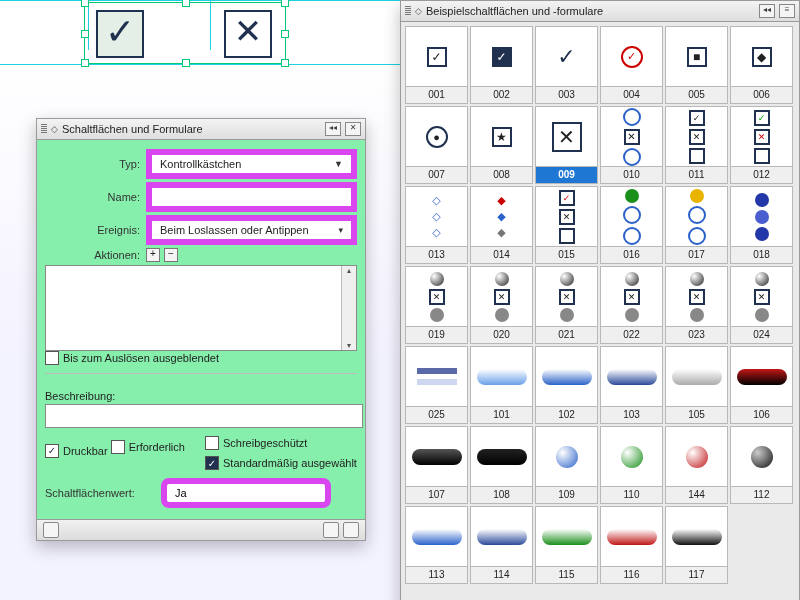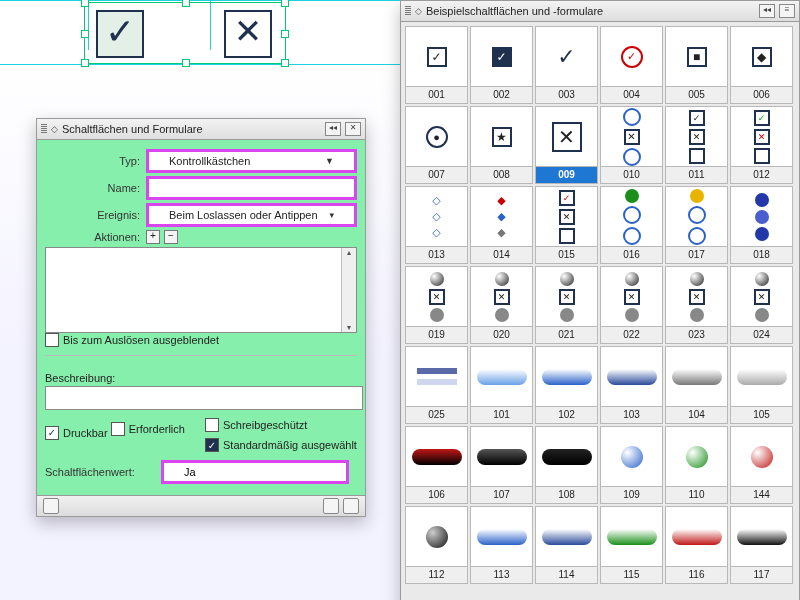--- a/index.html
+++ b/index.html
@@ -15,21 +15,21 @@
   
   .panel{position:absolute;background:#eaeaea;border:1px solid #9a9a9a;box-shadow:0 6px 16px rgba(0,0,0,.25)}
   .panel-hdr{height:20px;background:linear-gradient(#f3f3f3,#dedede);border-bottom:1px solid #9a9a9a;display:flex;align-items:center;padding:0 4px;gap:4px}
   .panel-hdr .grip{display:inline-block;width:6px;height:10px;background:repeating-linear-gradient(#777 0 1px,transparent 1px 2px)}
   .panel-hdr .chev{font-size:9px;color:#555}
   .panel-hdr .title{flex:1;white-space:nowrap;overflow:hidden;text-overflow:ellipsis}
   .panel-hdr .ctl{width:14px;height:12px;border:1px solid #888;background:#f4f4f4;font-size:8px;text-align:center;line-height:10px;color:#444}
   .panel-body{padding:6px 8px 8px 8px;background:#86efac}
   .form-row{display:flex;align-items:center;margin:3px 0}
   .form-row label{width:95px;text-align:right;margin-right:6px;color:#333}
-  .form-row input[type=text],.form-row .select{flex:1;height:18px;border:3px solid #d946ef;background:#fff;padding:0 20px;font-size:11px}
+  .form-row input[type=text],.form-row .select{flex:1;height:18px;border:6px solid #d946ef;background:#fff;padding:0 8px;font-size:11px}
   .select{display:flex;align-items:center;justify-content:space-between}
   .select .arr{font-size:9px;color:#333}
   .actions-box{border:1px solid #8a8a8a;background:#fff;height:84px;margin-top:2px;position:relative}
   .actions-box .sc{position:absolute;right:0;top:0;bottom:0;width:14px;background:#efefef;border-left:1px solid #bbb;display:flex;flex-direction:column;justify-content:space-between;align-items:center;font-size:8px;color:#555}
   .chk{display:inline-flex;align-items:center;gap:4px}
   .chk .box{width:12px;height:12px;border:1px solid #555;background:#fff;display:inline-flex;align-items:center;justify-content:center;font-size:10px;color:#20314f}
   .sep{height:1px;background:#bcbcbc;margin:6px 0}
   .twisty{display:inline-block;width:0;height:0;border-left:4px solid transparent;border-right:4px solid transparent;border-top:6px solid #444;margin-right:4px;vertical-align:middle}
   .footer-bar{height:20px;background:linear-gradient(#f1f1f1,#dcdcdc);border-top:1px solid #9a9a9a;display:flex;align-items:center;justify-content:space-between;padding:0 6px}
   .footer-bar .ico{width:14px;height:14px;border:1px solid #888;background:#f5f5f5;border-radius:2px}
@@ -136,21 +136,21 @@
           </div>
         <div class="chk" style="margin-top:4px">
             <span class="box" style="background:#20314f;color:#fff">✓</span>
             <span>Standardmäßig ausgewählt</span>
           </div>
       </div>
     </div>
 
     <div class="form-row" style="margin-top:8px">
       <label style="width:110px;text-align:left">Schaltflächenwert:</label>
-      <input type="text" style="flex: 0 0 90px;" value="Ja">
+      <input type="text" style="flex: 0 0 90px; border-radius: 8px;" value="Ja">
     </div>
   </div>
   <div class="footer-bar">
     <span class="ico"></span>
     <span style="display:flex;gap:4px">
       <span class="ico"></span>
       <span class="ico"></span>
     </span>
   </div>
 </div>
@@ -358,26 +358,20 @@
         <div class="lbl">102</div>
       </div>
       <div class="cell">
         <div class="pv">
           <span class="pill" style="background:linear-gradient(#fff,#2a4a9a)"></span>
         </div>
         <div class="lbl">103</div>
       </div>
       <div class="cell">
         <div class="pv">
-          <span class="pill" style="background:linear-gradient(#fff,#777)"></span>
-        </div>
-        <div class="lbl">104</div>
-      </div>
-      <div class="cell">
-        <div class="pv">
           <span class="pill" style="background:linear-gradient(#fff,#aaa)"></span>
         </div>
         <div class="lbl">105</div>
       </div>
       <div class="cell">
         <div class="pv">
           <span class="pill" style="background:linear-gradient(#c01818,#000);"></span>
         </div>
         <div class="lbl">106</div>
       </div>

